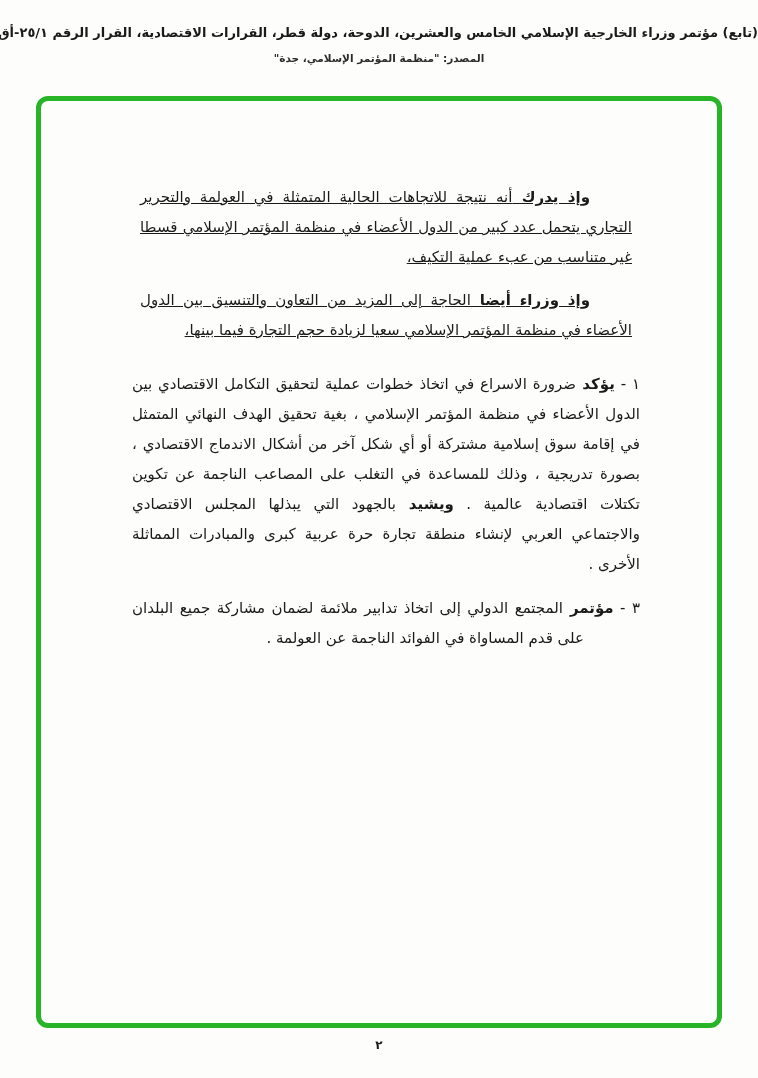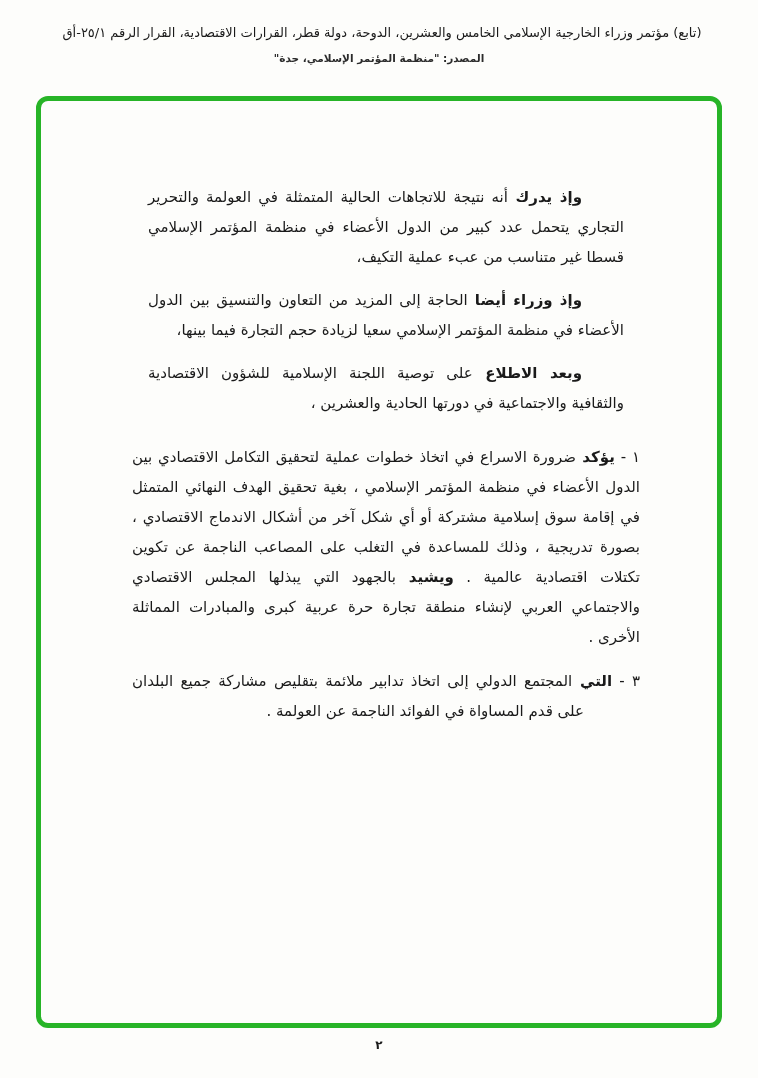--- a/index.html
+++ b/index.html
@@ -8,40 +8,40 @@
     width: 758px; height: 1078px;
     background: #fdfdfb;
     color: #1a1a1a;
     font-family: "DejaVu Sans", sans-serif;
     position: relative;
     overflow: hidden;
   }
   .header-line {
     position: absolute; top: 25px; left: 0; right: 0;
     text-align: center; direction: rtl;
-    font-weight: 400; font-size: 13px; white-space: nowrap; padding-left: 6px;
+    font-weight: 700; font-size: 13px; white-space: nowrap; padding-left: 6px;
   }
   .source-line {
     position: absolute; top: 52px; left: 0; right: 0;
     text-align: center; direction: rtl;
     font-weight: 700; font-size: 10.5px; color: #2b2b2b;
   }
   .frame {
     position: absolute; left: 36px; top: 96px;
     width: 686px; height: 932px;
     border: 5px solid #27b427;
     border-radius: 12px;
     background: transparent;
   }
   .doc {
     position: absolute; top: 182px; right: 118px; width: 508px;
     direction: rtl; text-align: justify;
     font-size: 15px; line-height: 30px;
   }
-  .para { margin: 0 16px 13px; text-indent: 42px; }
+  .para { margin: 0 8px 13px; text-indent: 42px; text-decoration: underline; }
   .item { margin: 0 0 14px; }
   .item-flush { margin-top: 24px; text-indent: 0; }
   .item-hang { padding-right: 56px; text-indent: -56px; }
   .bold { font-weight: 700; }
   .page-num {
     position: absolute; top: 1038px; left: 0; right: 0;
     text-align: center; font-weight: 700; font-size: 12px;
   }
 </style>
 </head>
@@ -49,18 +49,17 @@
 
 <div class="header-line">(تابع) مؤتمر وزراء الخارجية الإسلامي الخامس والعشرين، الدوحة، دولة قطر، القرارات الاقتصادية، القرار الرقم ٢٥/١-أق</div>
 
 <div class="source-line">المصدر:  "منظمة المؤتمر الإسلامي، جدة"</div>
 
 <div class="frame"></div>
 
 <div class="doc">
     <div class="para"><span class="bold">وإذ يدرك </span><span>أنه نتيجة للاتجاهات الحالية المتمثلة في العولمة والتحرير التجاري يتحمل عدد كبير من الدول الأعضاء في منظمة المؤتمر الإسلامي قسطا غير متناسب من عبء عملية التكيف،</span></div>
     <div class="para"><span class="bold">وإذ وزراء أيضا </span><span>الحاجة إلى المزيد من التعاون والتنسيق بين الدول الأعضاء في منظمة المؤتمر الإسلامي سعيا لزيادة حجم التجارة فيما بينها،</span></div>
-    <div class="para"><span class="bold">وبعد الاطلاع </span><span>على توصية اللجنة الإسلامية للشؤون الاقتصادية والثقافية والاجتماعية في دورتها الحادية والعشرين ،</span></div>
     <div class="item item-flush"><span>١ - </span><span class="bold">يؤكد </span><span>ضرورة الاسراع في اتخاذ خطوات عملية لتحقيق التكامل الاقتصادي بين الدول الأعضاء في منظمة المؤتمر الإسلامي ، بغية تحقيق الهدف النهائي المتمثل في إقامة سوق إسلامية مشتركة أو أي شكل آخر من أشكال الاندماج الاقتصادي ، بصورة تدريجية ، وذلك للمساعدة في التغلب على المصاعب الناجمة عن تكوين تكتلات اقتصادية عالمية . </span><span class="bold">ويشيد </span><span>بالجهود التي يبذلها المجلس الاقتصادي والاجتماعي العربي لإنشاء منطقة تجارة حرة عربية كبرى والمبادرات المماثلة الأخرى .</span></div>
-    <div class="item item-hang"><span>٣ - </span><span class="bold">التي </span><span>المجتمع الدولي إلى اتخاذ تدابير ملائمة بتقليص مشاركة جميع البلدان على قدم المساواة في الفوائد الناجمة عن العولمة .</span></div>
+    <div class="item item-hang"><span>٣ - </span><span class="bold">مؤتمر </span><span>المجتمع الدولي إلى اتخاذ تدابير ملائمة لضمان مشاركة جميع البلدان على قدم المساواة في الفوائد الناجمة عن العولمة .</span></div>
   </div>
 
 <div class="page-num">٢</div>
 
 </body></html>

